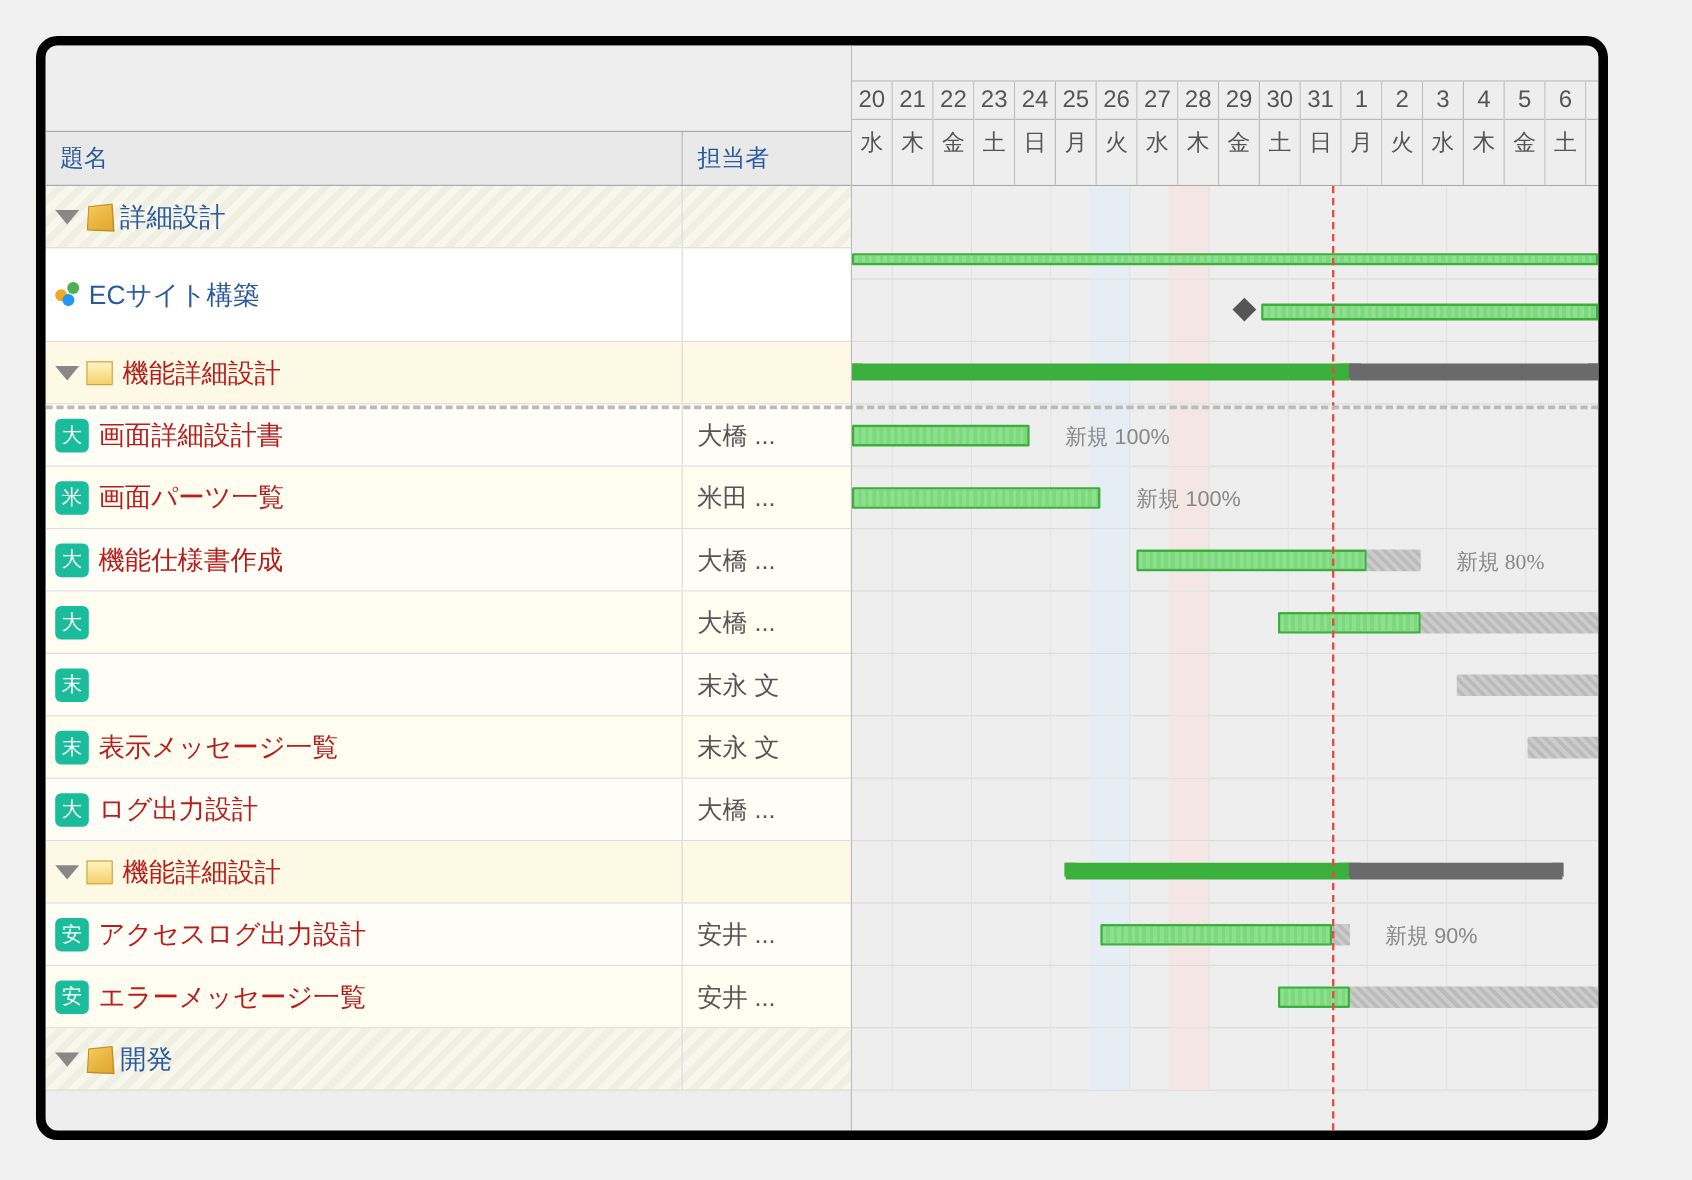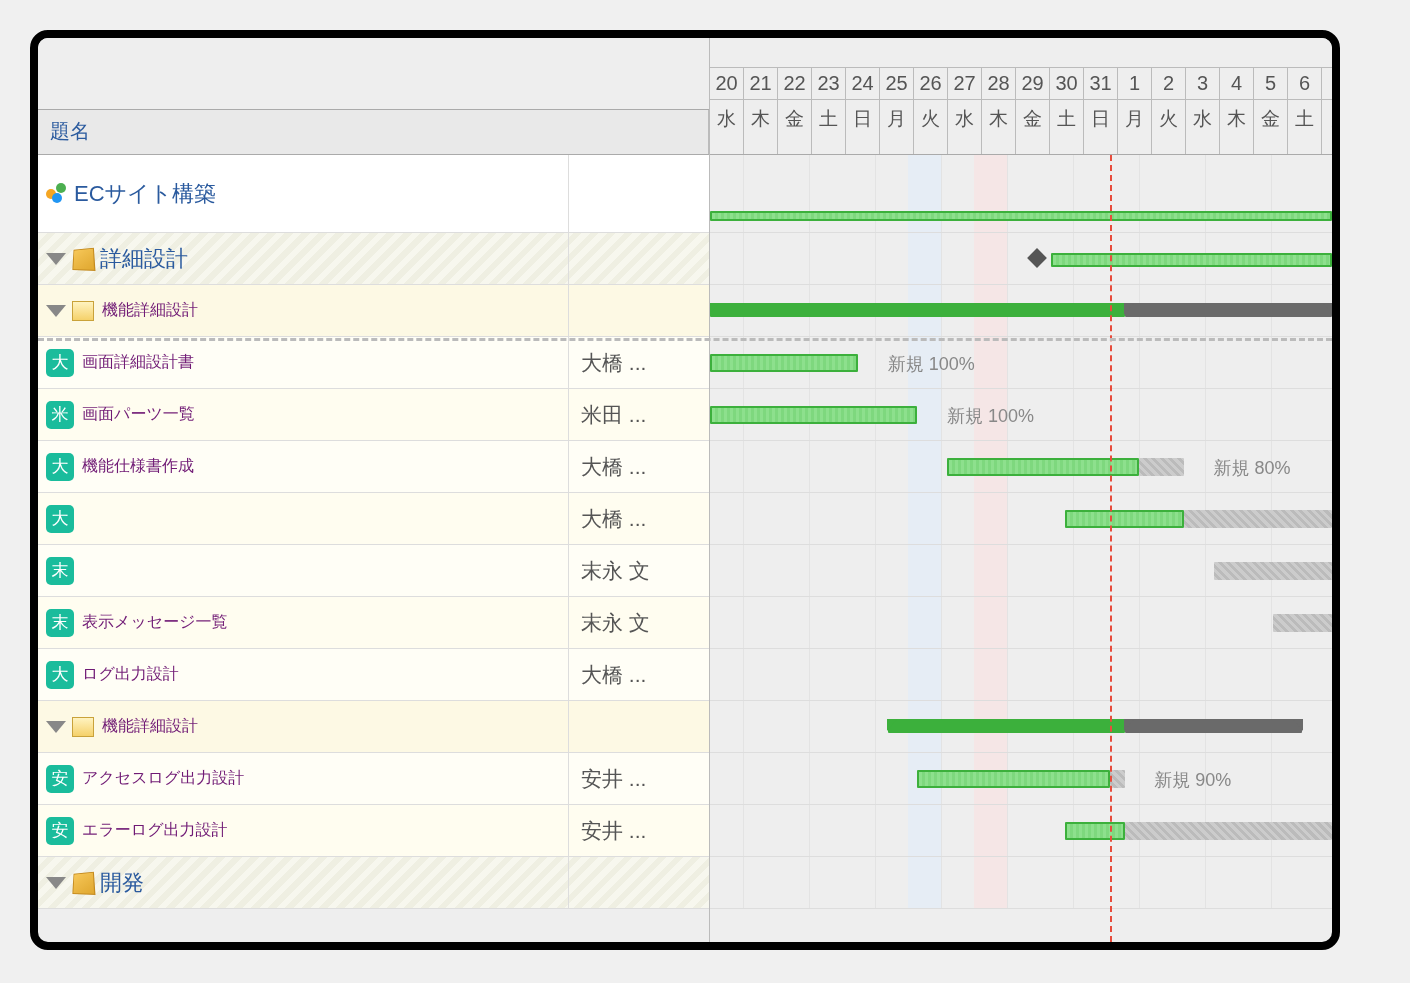--- a/index.html
+++ b/index.html
@@ -39,21 +39,21 @@
 .icon-balls::before { content:""; position:absolute; width:10px; height:10px; border-radius:50%; background:#f5a623; left:0; top:6px; }
 .icon-balls::after { content:""; position:absolute; width:10px; height:10px; border-radius:50%; background:#4caf50; left:10px; top:0; box-shadow: -4px 10px 0 #2196f3; }
 
 .icon-box3d { width: 22px; height: 22px; background: linear-gradient(145deg,#f7c85a,#e0a830); border: 1px solid #c48a1e; margin-right: 6px; transform: perspective(30px) rotateX(10deg) rotateY(-12deg); }
 
 .icon-flat { width: 22px; height: 20px; background: linear-gradient(#fff3c0,#f5d16a); border: 1px solid #c9a23a; margin-right: 8px; }
 
 .badge { width: 28px; height: 28px; border-radius: 5px; background: #1abc9c; color: #fff; font-size: 17px; display: flex; align-items: center; justify-content: center; margin-right: 8px; flex-shrink: 0; }
 
 .label-link { color: #2a5a9e; font-size: 22px; }
-.label-text { color: #701a75; font-size: 16px; }
+.label-text { color: #b91c1c; font-size: 22px; }
 
 
 .tl-header { height: 117px; border-bottom: 1px solid #aaa; display: flex; flex-direction: column; }
 .tl-blank { height: 30px; background: #eeeeee; border-bottom: 1px solid #bbb; }
 .tl-dates { flex: 1; display: flex; overflow: hidden; justify-content: space-between; }
 .tl-col { flex: 1; min-width: 34px; border-right: 1px solid #bbb; display: flex; flex-direction: column; background: #eeeeee; }
 .tl-col:last-child { border-right: none; }
 .tl-daynum { text-align: center; font-size: 20px; color: #555; padding: 4px 0; border-bottom: 1px solid #bbb; }
 .tl-daylbl { text-align: center; font-size: 19px; color: #555; padding: 6px 0; }
 
@@ -87,40 +87,41 @@
 </style>
 </head>
 <body>
 
 <div class="app">
 
   <div class="left-panel">
     <div class="left-blank"></div>
     <div class="left-header">
       <div class="col-title">題名</div>
+      <div class="col-assignee">担当者</div>
     </div>
     <div class="rows">
-
-      <div class="row row-project">
-        <div class="cell-title indent-0">
-          <span class="icon-balls"></span>
-          <span class="label-link">ECサイト構築</span>
-        </div>
-        <div class="cell-assignee"></div>
-      </div>
 
       <div class="row row-group">
         <div class="cell-title indent-1">
           <span class="tri"></span>
           <span class="icon-box3d"></span>
           <span class="label-link">詳細設計</span>
         </div>
         <div class="cell-assignee"></div>
       </div>
 
+      <div class="row row-project">
+        <div class="cell-title indent-0">
+          <span class="icon-balls"></span>
+          <span class="label-link">ECサイト構築</span>
+        </div>
+        <div class="cell-assignee"></div>
+      </div>
+
       <div class="row row-subgroup">
         <div class="cell-title indent-2">
           <span class="tri"></span>
           <span class="icon-flat"></span>
           <span class="label-text">機能詳細設計</span>
         </div>
         <div class="cell-assignee"></div>
       </div>
 
       <div class="row row-task">
@@ -190,21 +191,21 @@
         <div class="cell-title indent-3">
           <span class="badge">安</span>
           <span class="label-text">アクセスログ出力設計</span>
         </div>
         <div class="cell-assignee">安井 ...</div>
       </div>
 
       <div class="row row-task">
         <div class="cell-title indent-3">
           <span class="badge">安</span>
-          <span class="label-text">エラーログ出力設計</span>
+          <span class="label-text">エラーメッセージ一覧</span>
         </div>
         <div class="cell-assignee">安井 ...</div>
       </div>
 
       <div class="row row-group">
         <div class="cell-title indent-1">
           <span class="tri"></span>
           <span class="icon-box3d"></span>
           <span class="label-link">開発</span>
         </div>
@@ -447,21 +448,21 @@
           <div class="gcell"></div>
           <div class="gcell"></div>
           <div class="gcell"></div>
           <div class="gcell"></div>
           <div class="gcell sat"></div>
           <div class="gcell sun"></div>
           <div class="gcell"></div>
           <div class="gcell"></div>
           <div class="bar bar-green" style="left: 38.0952%; width: 30.9524%; top: 17px;"></div>
           <div class="bar bar-grey" style="left: 69.0476%; width: 7.14286%; top: 17px;"></div>
-          <div class="status-label" style="left: 80.9524%; top: 15px;">新規 80%</div>
+          <div class="status-label" style="left: 80.9524%; top: 15px; font-family: Liberation Serif, serif;">新規 80%</div>
         </div>
         <div class="gantt-row ">
           <div class="gcell"></div>
           <div class="gcell"></div>
           <div class="gcell"></div>
           <div class="gcell sat"></div>
           <div class="gcell sun"></div>
           <div class="gcell"></div>
           <div class="gcell"></div>
           <div class="gcell"></div>

